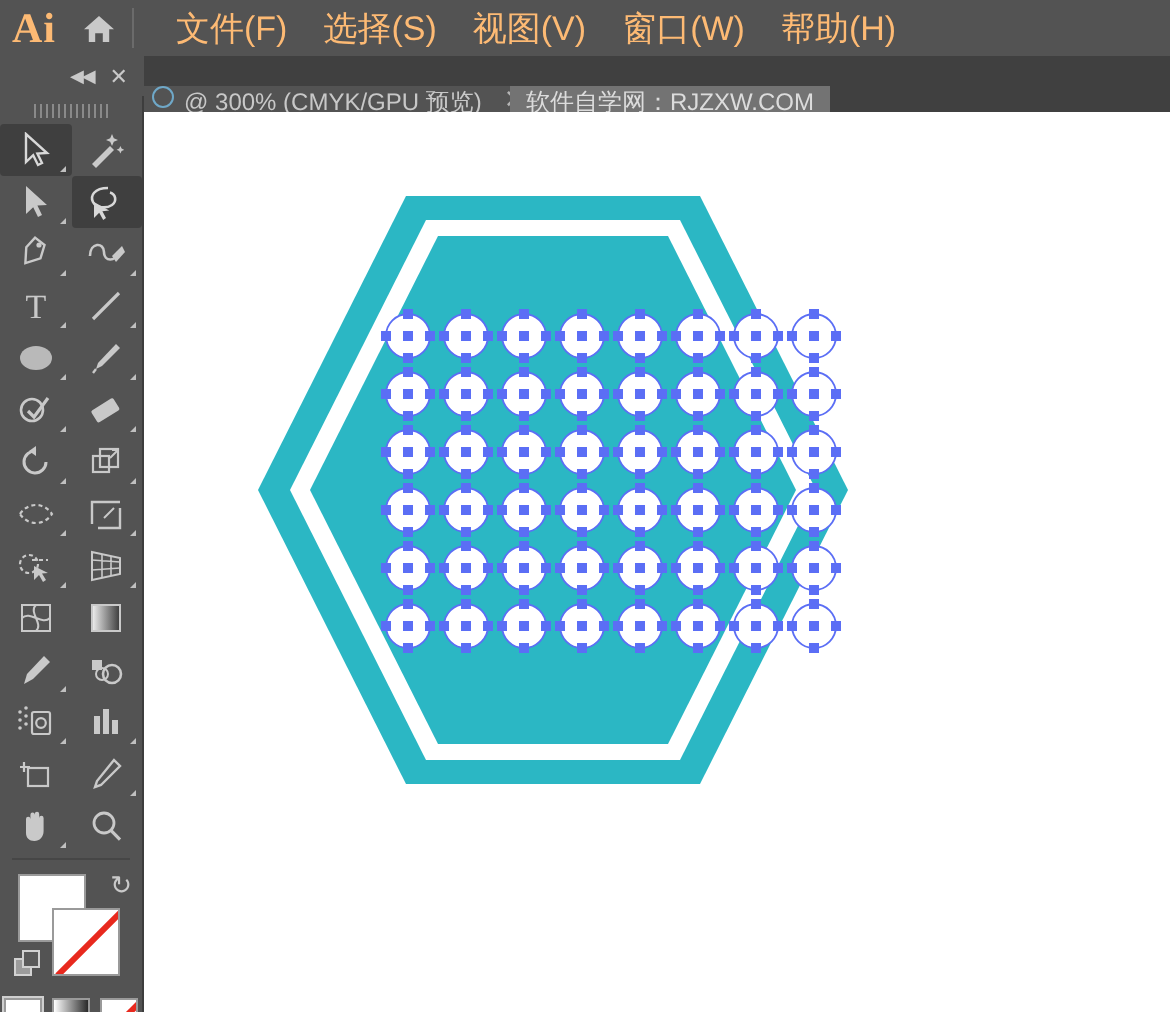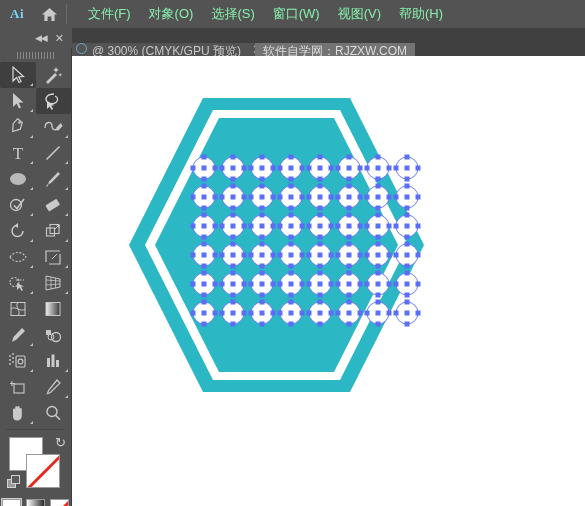--- a/index.html
+++ b/index.html
@@ -13,28 +13,28 @@
 
   
   .menubar {
     position: absolute; left: 0; top: 0; width: 585px; height: 28px;
     background: #535353;
     display: flex; align-items: center;
   }
   .ai-logo {
     width: 34px; height: 28px; display: flex; align-items: center;
     justify-content: center;
-    color: #7dd3fc; font-size: 13px; font-weight: bold;
+    color: #fdba74; font-size: 21px; font-weight: bold;
     letter-spacing: .5px; font-family: "Liberation Serif", serif;
   }
   .home-icon { width: 30px; height: 28px; display:flex; align-items:center; justify-content:center; }
   .menu-sep { width:1px; height:20px; background:#6b6b6b; margin:0 6px 0 2px; }
   .menu-items { display: flex; align-items: center; margin-left: 6px; }
   .menu-item {
-    color: #86efac; font-size: 13px; padding: 4px 9px; white-space: nowrap;
+    color: #fdba74; font-size: 17px; padding: 4px 9px; white-space: nowrap;
     cursor: default;
   }
 
   
   .tabbar {
     position: absolute; left: 0; top: 28px; width: 585px; height: 28px;
     background: #404040;
   }
   .tab {
     position: absolute; top: 15px; height: 28px;
@@ -136,24 +136,23 @@
   <div class="menubar">
     <div class="ai-logo">Ai</div>
     <div class="home-icon">
       <svg width="17" height="15" viewBox="0 0 17 15">
         <path d="M8.5 1 L16 7.6 L13.6 7.6 L13.6 14 L10.4 14 L10.4 9.6 L6.6 9.6 L6.6 14 L3.4 14 L3.4 7.6 L1 7.6 Z" fill="#c9c9c9"></path>
       </svg>
     </div>
     <div class="menu-sep"></div>
     <div class="menu-items">
       <div class="menu-item">文件(F)</div>
-      <div class="menu-item">对象(O)</div>
       <div class="menu-item">选择(S)</div>
+      <div class="menu-item">视图(V)</div>
       <div class="menu-item">窗口(W)</div>
-      <div class="menu-item">视图(V)</div>
       <div class="menu-item">帮助(H)</div>
     </div>
   </div>
 
   <div class="tabbar">
     <div class="tab tab-active">
       <span class="tab-doc-icon"></span>
       <span>@ 300% (CMYK/GPU 预览)</span>
       <span class="tab-close">✕</span>
     </div>

